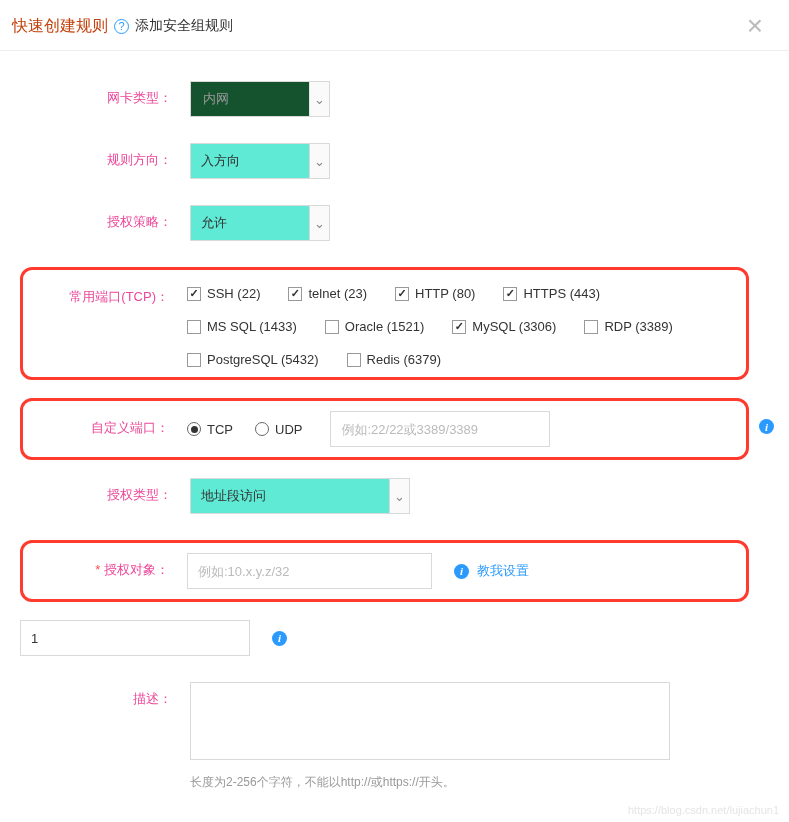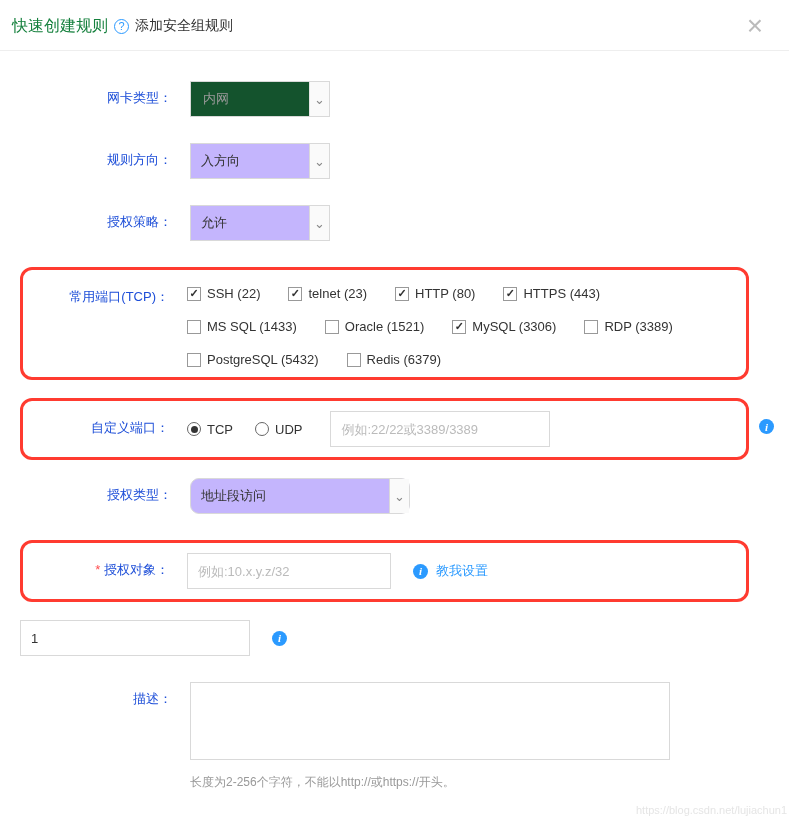--- a/index.html
+++ b/index.html
@@ -11,55 +11,55 @@
       width: 789px;
     }
     .header {
       padding: 12px 20px 10px 12px;
       display: flex;
       align-items: center;
       justify-content: space-between;
       border-bottom: 1px solid #eee;
     }
     .header-left { display: flex; align-items: center; gap: 6px; }
-    .title { font-size: 16px; color: #15803d; font-weight: 500; }
+    .title { font-size: 16px; color: #c2410c; font-weight: 500; }
     .help-icon {
       display: inline-flex; align-items: center; justify-content: center;
       width: 15px; height: 15px; border: 1px solid #2b9aff; border-radius: 50%;
       color: #2b9aff; font-size: 11px; line-height: 1;
     }
     .subtitle { font-size: 14px; color: #333; }
     .close-icon { color: #bbb; font-size: 28px; cursor: pointer; line-height: 1; padding: 0 6px; }
     .form { padding: 30px 40px 20px 20px; }
     .row {
       display: flex;
       align-items: flex-start;
       margin-bottom: 26px;
     }
     .label {
       width: 170px;
       text-align: right;
-      color: #1d4ed8;
+      color: #ec4899;
       font-size: 13px;
       padding-top: 8px;
       padding-right: 18px;
       flex-shrink: 0;
     }
     .label.required::before {
       content: "* ";
       color: #ff4d4f;
     }
     .field { flex: 1; display: flex; align-items: center; flex-wrap: wrap; gap: 8px; }
     .select {
       display: flex; align-items: center; justify-content: space-between;
       height: 36px; border: 1px solid #d9d9d9; padding: 0 10px; min-width: 140px;
-      background: #c4b5fd; cursor: pointer;
+      background: #5eead4; cursor: pointer;
     }
     .select.disabled { background: #14532d; color: #999; cursor: not-allowed; padding-left: 12px; }
-    .select.wide { min-width: 220px; border-radius: 9px; }
+    .select.wide { min-width: 220px; }
     .chevron {
       width: 20px; height: 100%; display: flex; align-items: center; justify-content: center;
       border-left: 1px solid #d9d9d9; margin-left: 10px; margin-right: -10px;
       background: #fafafa; color: #888;
     }
     .select.disabled .chevron { border-left-color: #e5e5e5; }
     .checkbox-group {
       display: flex; flex-wrap: wrap; gap: 18px 28px; padding-top: 6px;
     }
     .chk { display: flex; align-items: center; gap: 6px; cursor: pointer; white-space: nowrap; }
@@ -96,25 +96,25 @@
     }
     .link { color: #2b9aff; cursor: pointer; }
     .annot {
       border: 3px solid #ff3b30; border-radius: 12px; padding: 10px 14px 10px 6px;
       margin-bottom: 18px;
     }
     .annot .row { margin-bottom: 10px; }
     .annot .row:last-child { margin-bottom: 0; }
     .annot .label { width: 158px; }
     .watermark {
-      position: absolute; right: 2px; bottom: 6px; color: #e5e5e5; font-size: 11px;
+      position: absolute; right: 10px; bottom: 6px; color: #e5e5e5; font-size: 11px;
       pointer-events: none;
     }
     .custom-port-input { width: 220px; }
-    .auth-obj-input { width: 204px; }
+    .auth-obj-input { width: 245px; }
     .priority-input { width: 230px; }
     .desc-col { display: flex; flex-direction: row; }
   </style>
 </head>
 <body>
 
 <div class="header">
   <div class="header-left">
     <span class="title">快速创建规则</span>
     <span class="help-icon">?</span>

